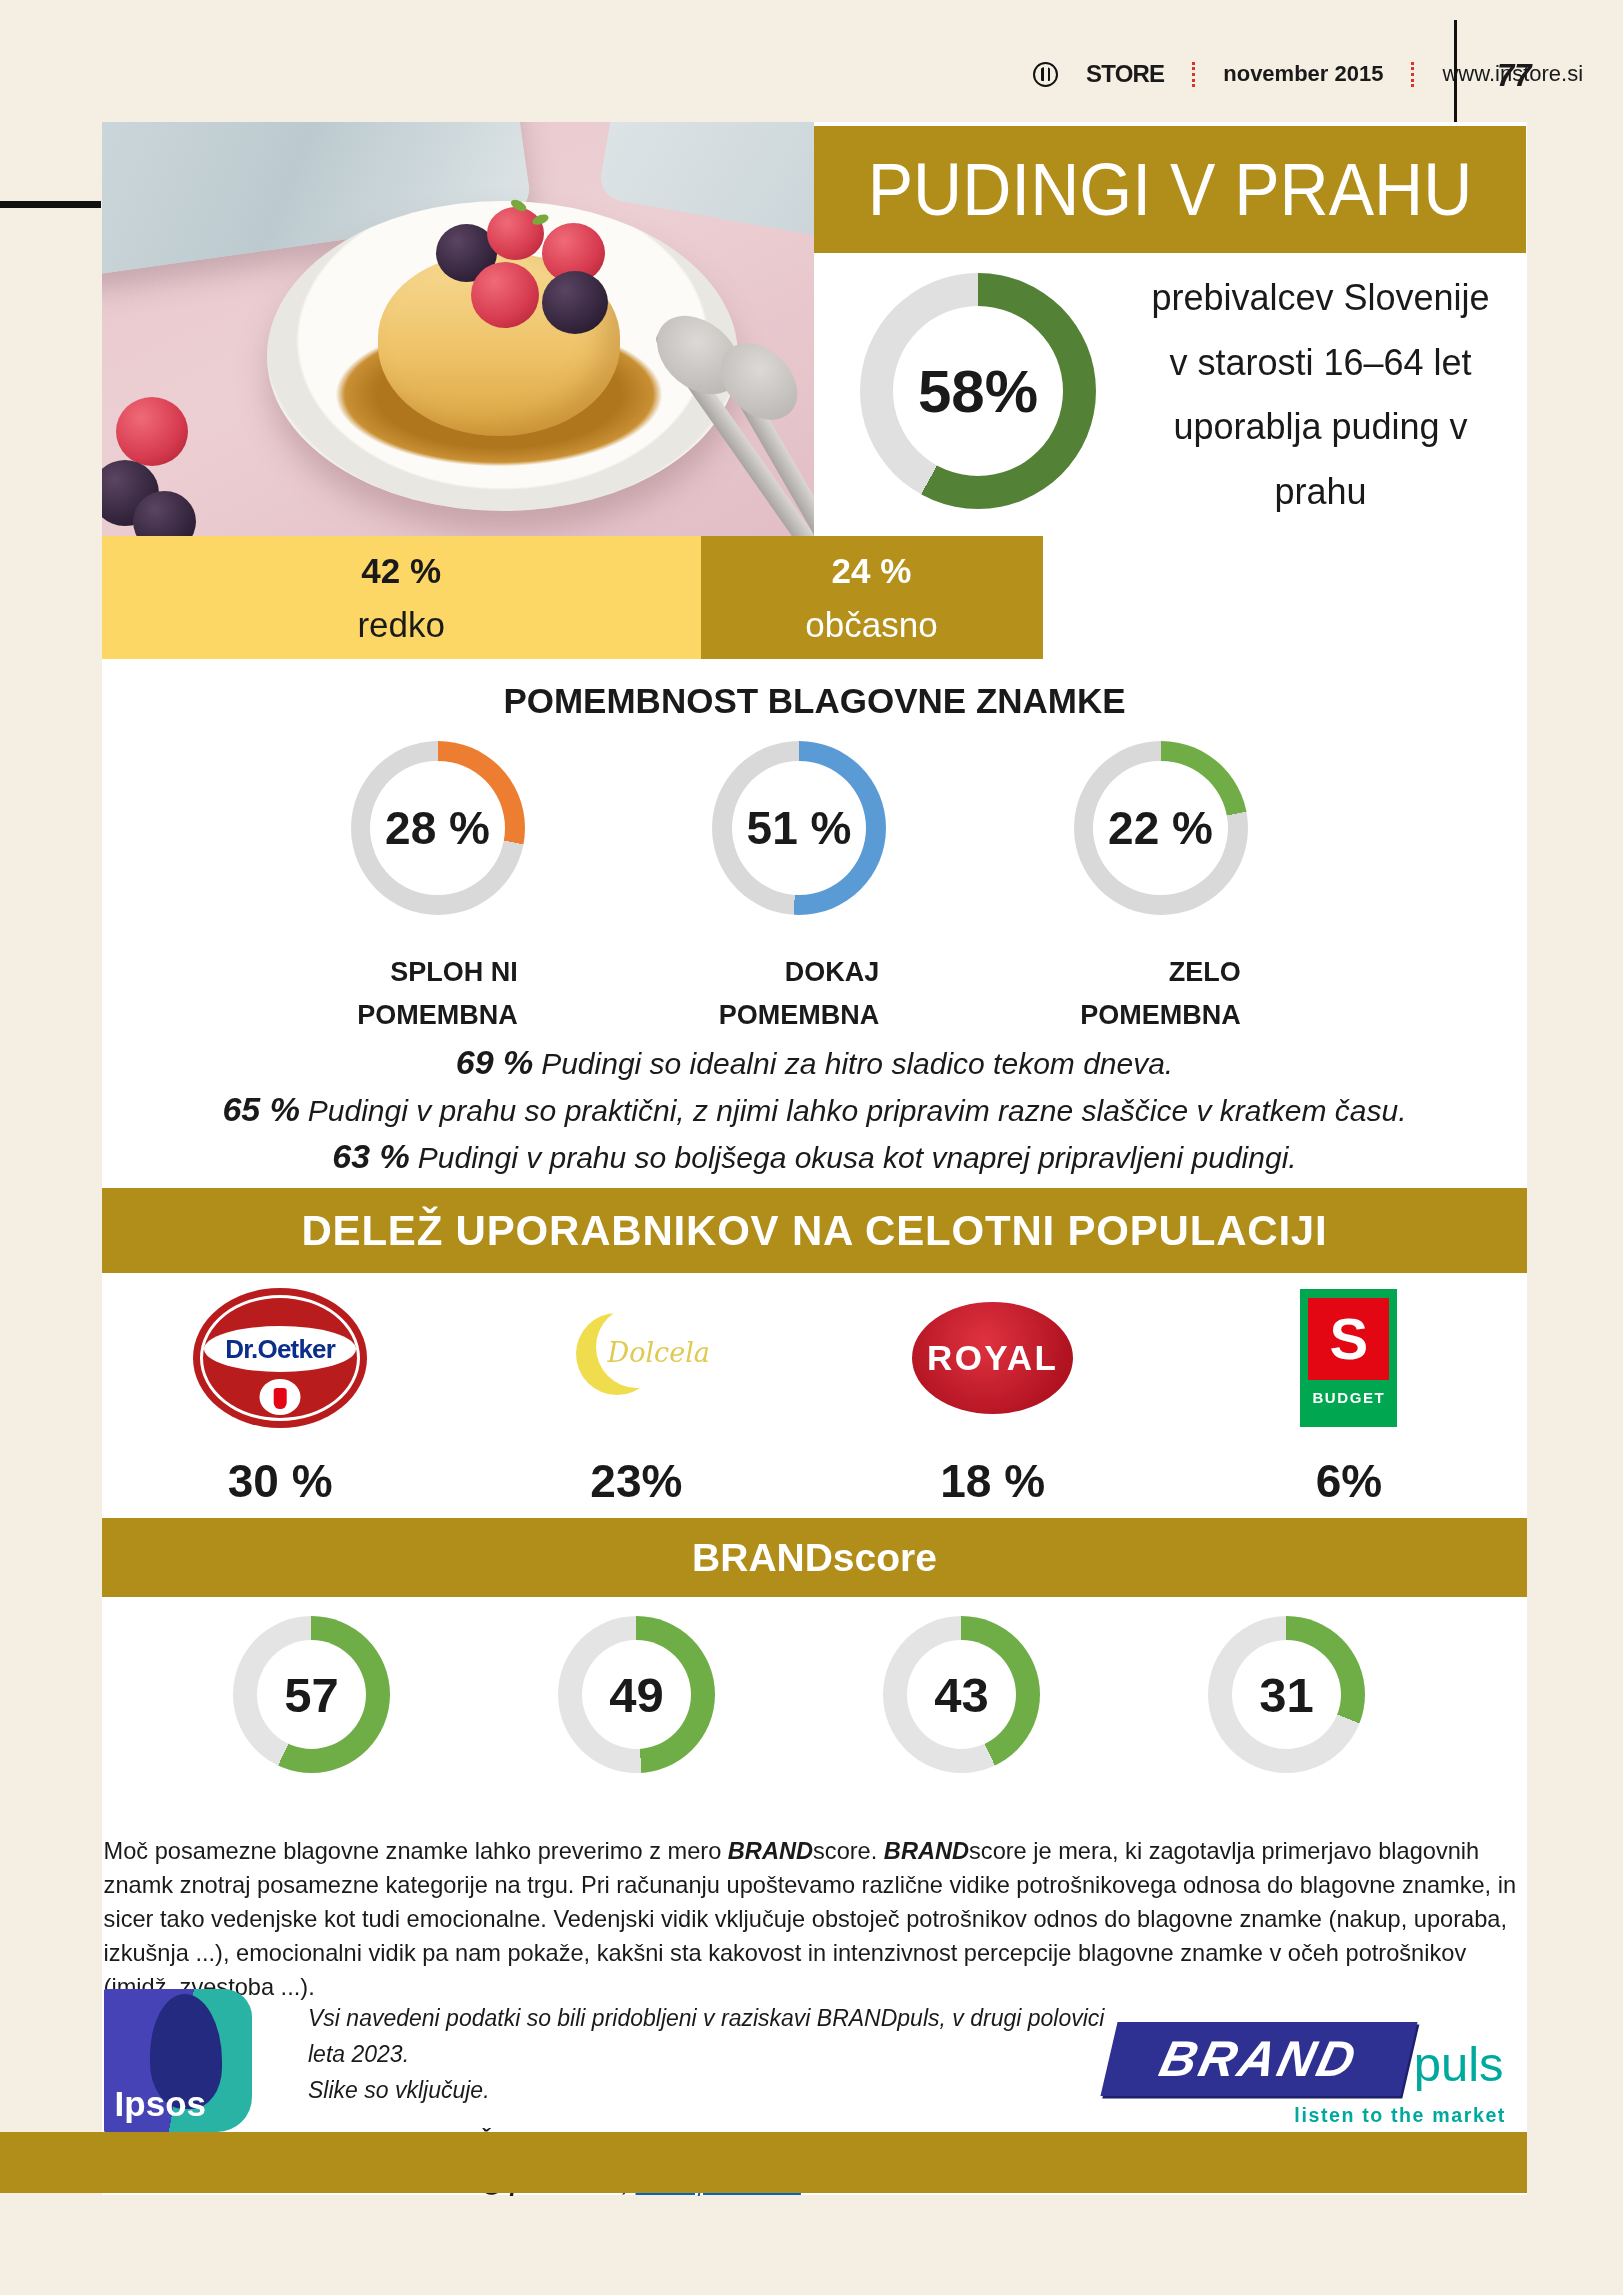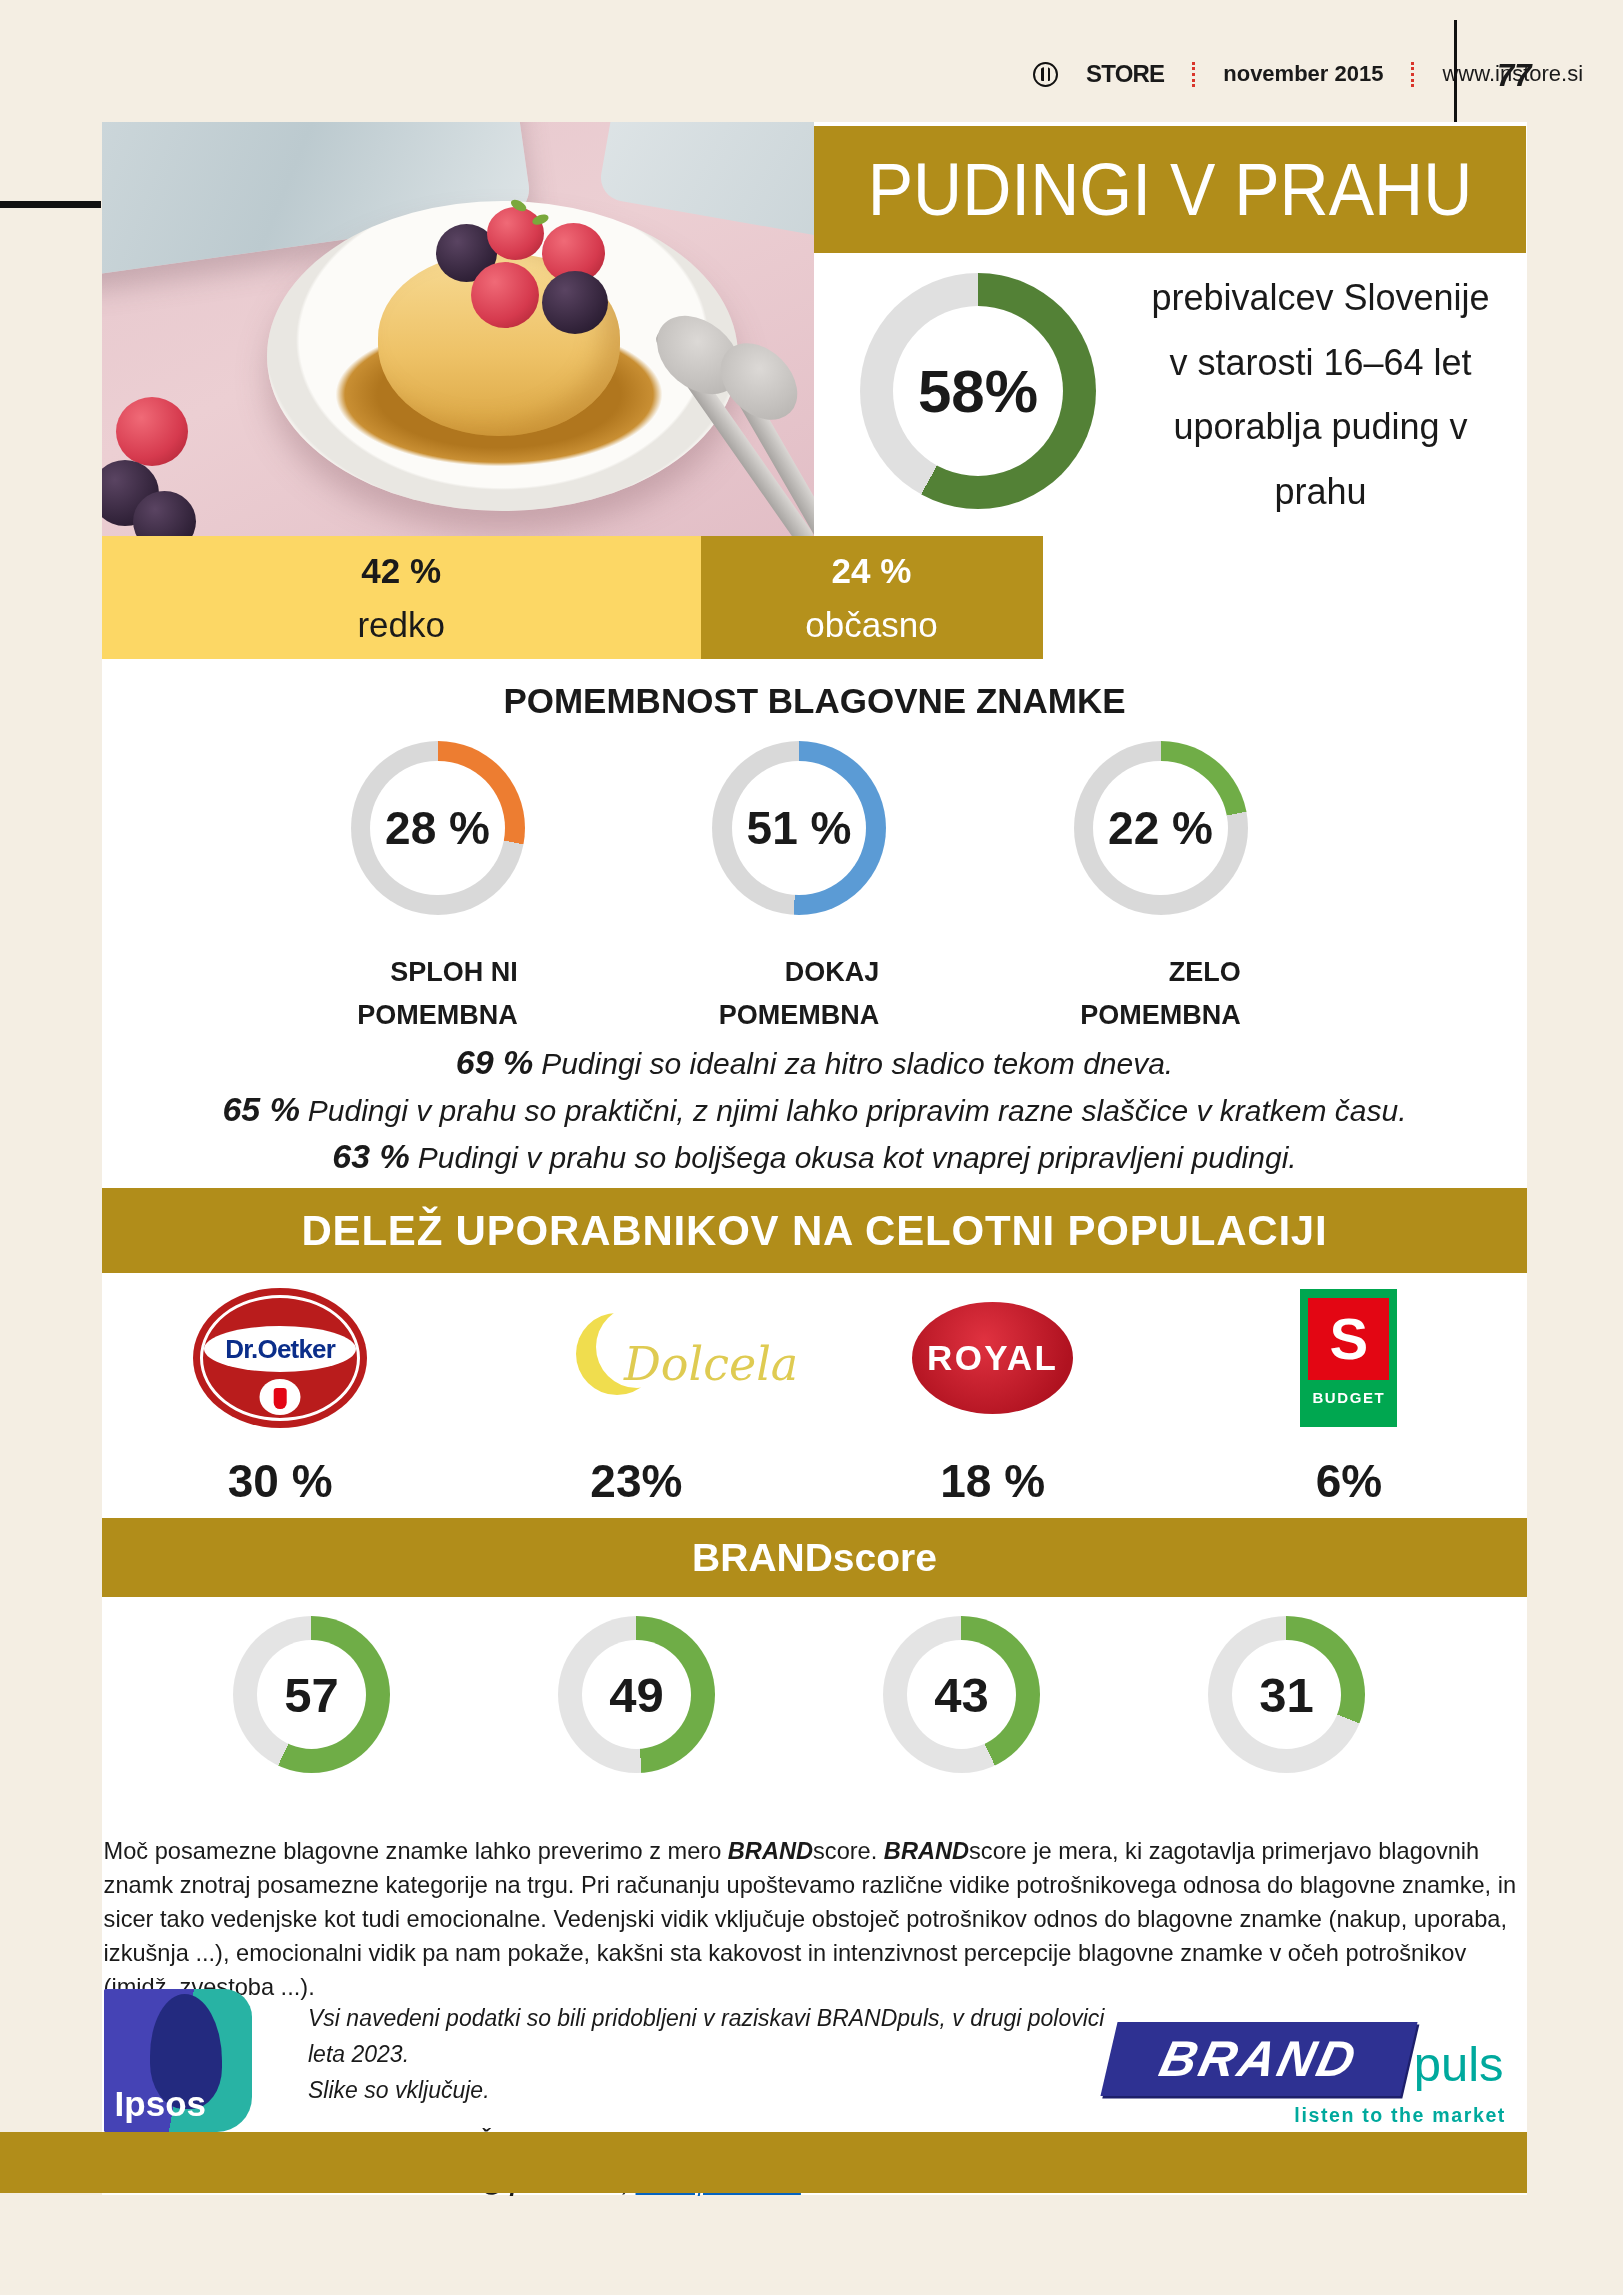--- a/index.html
+++ b/index.html
@@ -106,23 +106,23 @@
                      font-size:26px;font-weight:800;letter-spacing:-0.8px;}
   .logo-oetker .jug-oval{position:absolute;left:50%;bottom:12.6px;transform:translateX(-50%);
                      width:41px;height:36px;background:#fff;border-radius:50%;}
   .logo-oetker .jug{position:absolute;left:50%;bottom:19px;transform:translateX(-50%);
                      width:12.6px;height:20.4px;background:#e30615;border-radius:3.1px 3.1px 6.3px 6.3px;}
   .logo-dolcela{position:relative;width:149px;height:118px;}
   .logo-dolcela .moon{position:absolute;left:14px;top:14px;width:82px;height:82px;border-radius:50%;
                       background:#f0dd4e;}
   .logo-dolcela .moon::after{content:"";position:absolute;left:20.4px;top:-6.3px;width:82px;height:82px;
                       border-radius:50%;background:#fff;}
-  .logo-dolcela .script{position:absolute;left:14px;top:38px;width:134px;text-align:left;
-                      font-family:"DejaVu Serif",serif;font-style:italic;font-size:46px;
-                      color:#dfcb52;text-shadow:0 0 1.6px #fff;padding-left:48px;}
+  .logo-dolcela .script{position:absolute;left:14px;top:38px;width:134px;text-align:right;
+                      font-family:"DejaVu Serif",serif;font-style:italic;font-size:27px;
+                      color:#dfcb52;text-shadow:0 0 1.6px #fff;}
   .logo-royal{width:161px;height:112px;border-radius:50%;
               background:radial-gradient(circle at 45% 35%,#e03240,#b01220 75%);
               display:flex;align-items:center;justify-content:center;}
   .logo-royal span{color:#fff;font-size:35px;font-weight:800;letter-spacing:2.4px;}
   .logo-sbudget{width:97px;height:138px;background:#00a750;display:flex;flex-direction:column;
                 align-items:center;padding:9.4px 7.9px 7.9px;}
   .logo-sbudget .sbox{width:100%;height:82px;background:#e30613;display:flex;align-items:center;
                 justify-content:center;color:#fff;font-size:58px;font-weight:800;}
   .logo-sbudget .bword{margin-top:9.4px;color:#fff;font-size:15px;font-weight:700;letter-spacing:1.6px;}
 

